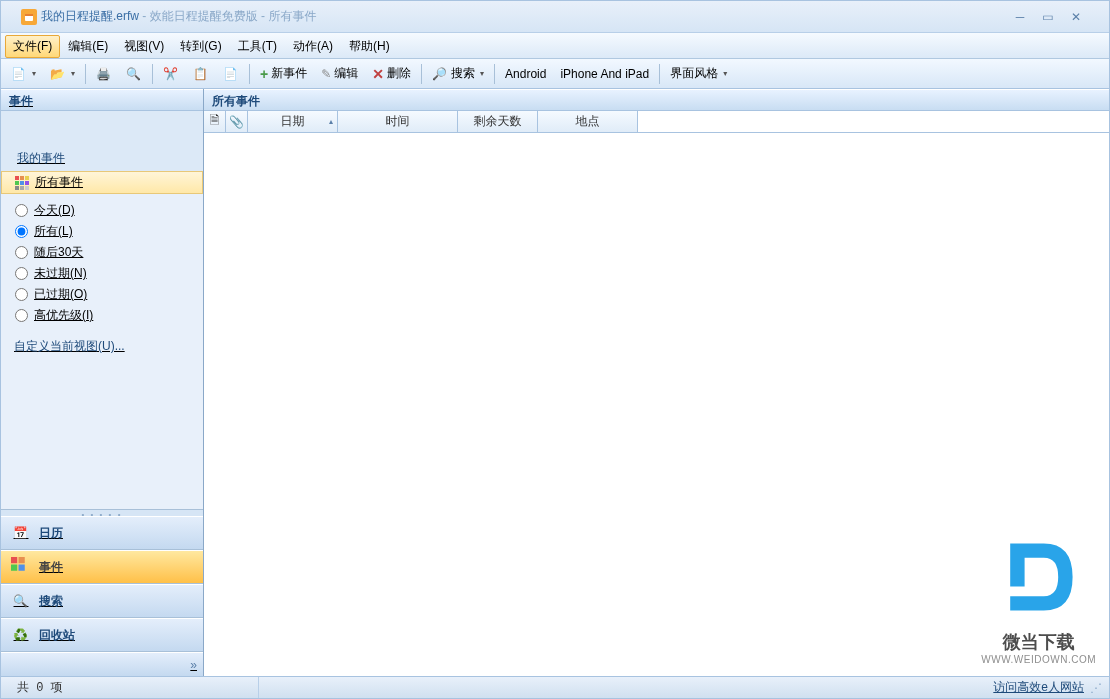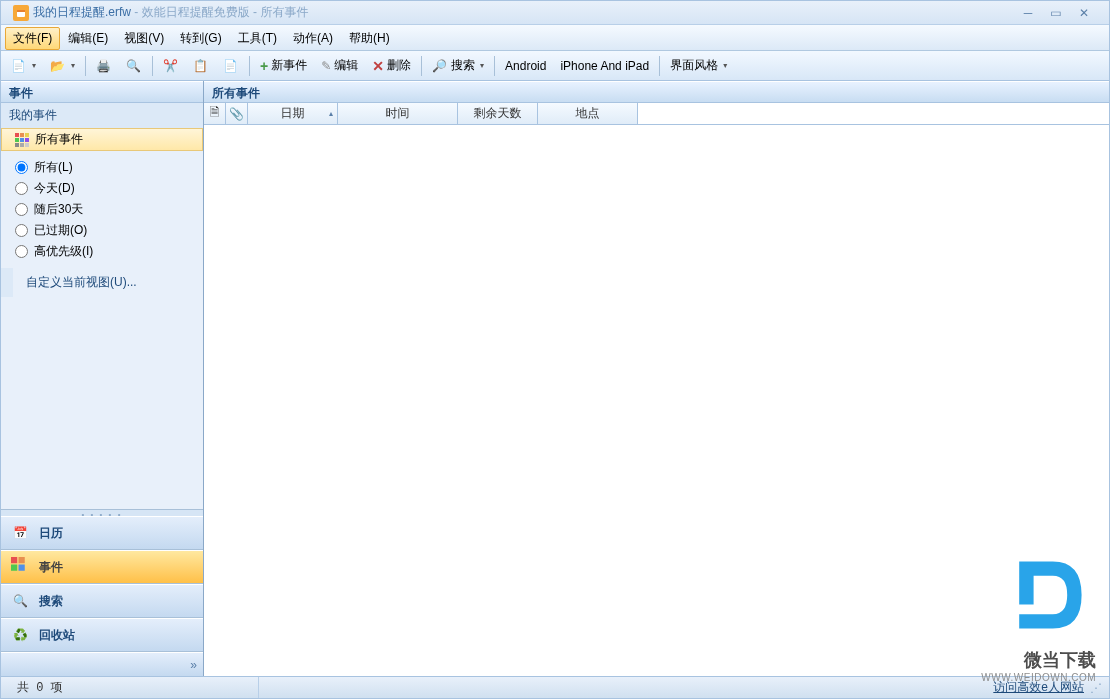--- a/index.html
+++ b/index.html
@@ -1,64 +1,64 @@
 <!DOCTYPE html>
 <html><head>
 <meta charset="utf-8">
 <style>
 * { box-sizing: border-box; margin: 0; padding: 0; }
 body { font-family: "Microsoft YaHei", "SimSun", sans-serif; font-size: 12px; background: #fff; overflow: hidden; }
 .window { width: 1110px; height: 699px; display: flex; flex-direction: column; border: 1px solid #a8c3e0; background: #d6e5f5; }
-.titlebar { height: 24px; background: linear-gradient(#e8f0fa, #d6e5f5); display: flex; align-items: center; padding: 0 12px; border-bottom: 1px solid #b8cfe8; }
+.titlebar { height: 32px; background: linear-gradient(#e8f0fa, #d6e5f5); display: flex; align-items: center; padding: 0 20px; border-bottom: 1px solid #b8cfe8; }
 .titlebar .app-icon { width: 16px; height: 16px; background: #f7a838; border-radius: 2px; margin-right: 4px; display: flex; align-items: center; justify-content: center; }
 .titlebar .app-icon svg { width: 10px; height: 10px; }
 .titlebar .title { color: #3a6ea5; font-size: 12px; }
 .titlebar .light { color: #8aa8c8; }
 .titlebar .win-btns { margin-left: auto; display: flex; gap: 2px; }
 .titlebar .win-btn { width: 26px; height: 16px; display: flex; align-items: center; justify-content: center; color: #5a7fa8; cursor: pointer; }
 .menubar { height: 26px; background: linear-gradient(#f5faff, #dce9f7); display: flex; align-items: flex-end; padding: 0 4px; border-bottom: 1px solid #b0c8e0; }
 .menubar .menu-item { padding: 3px 8px; cursor: pointer; border-radius: 2px; }
 .menubar .menu-item.active { background: linear-gradient(#fff0c8, #ffd878); border: 1px solid #e8a838; padding: 2px 7px; }
 .toolbar { height: 30px; background: linear-gradient(#f2f8ff, #d8e7f7); display: flex; align-items: center; padding: 0 4px; border-bottom: 1px solid #a8c3e0; gap: 2px; }
 .toolbar .tbtn { height: 24px; padding: 0 6px; display: flex; align-items: center; cursor: pointer; border-radius: 2px; gap: 3px; }
 .toolbar .sep { width: 1px; height: 20px; background: #a8c0d8; margin: 0 2px; }
 .toolbar .icon { width: 16px; height: 16px; display: flex; align-items: center; justify-content: center; }
 .toolbar .drop { font-size: 8px; color: #555; margin-left: 2px; }
 .toolbar .plus { color: #4a9a4a; font-weight: bold; font-size: 14px; }
 .toolbar .x { color: #c04040; font-weight: bold; font-size: 14px; }
 .toolbar .pencil { color: #888; }
 .body { flex: 1; display: flex; overflow: hidden; }
-.sidebar { width: 203px; display: flex; flex-direction: column; background: #dce9f7; border-right: 1px solid #8aa8c8; }
+.sidebar { width: 203px; display: flex; flex-direction: column; background: #dce9f7; border-right: 1px solid #8aa8c8; text-decoration: underline; }
 .side-header { height: 22px; background: linear-gradient(#e8f2ff, #c8ddf2); color: #1e4a7a; font-weight: bold; padding: 3px 8px; border-bottom: 1px solid #a8c3e0; border-top: 1px solid #fff; }
-.side-label { padding: 4px 8px; color: #1e4a7a; }
+.side-label { padding: 4px 16px; color: #1e4a7a; margin-top: 35px; }
 .side-item { padding: 3px 8px 3px 14px; display: flex; align-items: center; gap: 6px; cursor: pointer; }
 .side-item.selected { background: linear-gradient(#fff5d8, #ffe8a8); border: 1px solid #e8c878; padding: 2px 7px 2px 13px; }
 .side-item .grid-icon { width: 14px; height: 14px; }
 .radio-list { padding: 6px 0 6px 14px; background: #e8f0fa; }
 .radio-item { display: flex; align-items: center; gap: 6px; padding: 2px 0; cursor: pointer; }
 .radio-item input { margin: 0; }
-.side-link { padding: 6px 13px; color: #1e4a7a; cursor: pointer; background: #e8f0fa; margin-left: 12px; }
+.side-link { padding: 6px 13px; color: #1e4a7a; cursor: pointer; background: #e8f0fa; }
 .side-spacer { flex: 1; background: #e8f0fa; border-bottom: 1px solid #a8c0d8; }
 .side-splitter { height: 6px; background: #d6e5f5; text-align: center; color: #8aa8c8; font-size: 8px; letter-spacing: 2px; cursor: ns-resize; }
 .nav-btn { height: 34px; background: linear-gradient(#e4eefb, #c4d9f0); border-top: 1px solid #fff; border-bottom: 1px solid #a8c0d8; display: flex; align-items: center; padding: 0 10px; gap: 8px; cursor: pointer; color: #1e4a7a; font-weight: bold; }
 .nav-btn.active { background: linear-gradient(#ffe8a0, #ffc048); color: #444; }
 .nav-btn .nicon { width: 20px; height: 20px; display: flex; align-items: center; justify-content: center; }
 .nav-footer { height: 24px; background: linear-gradient(#e4eefb, #c4d9f0); border-top: 1px solid #fff; display: flex; align-items: center; justify-content: flex-end; padding: 0 6px; color: #5a7fa8; }
 .main { flex: 1; display: flex; flex-direction: column; background: #fff; }
 .main-header { height: 22px; background: linear-gradient(#e8f2ff, #c8ddf2); color: #1e4a7a; font-weight: bold; padding: 3px 8px; border-bottom: 1px solid #a8c3e0; border-top: 1px solid #fff; }
 .grid-head { height: 22px; display: flex; border-bottom: 1px solid #a8c3e0; }
 .gh { background: linear-gradient(#f5faff, #e0ecf8); border-right: 1px solid #a8c3e0; display: flex; align-items: center; justify-content: center; color: #333; position: relative; }
 .gh .sort { position: absolute; right: 4px; color: #5a7fa8; font-size: 8px; }
 .grid-body { flex: 1; overflow: auto; }
 .statusbar { height: 22px; background: linear-gradient(#e8f0fa, #d0e0f0); border-top: 1px solid #a8c3e0; display: flex; align-items: center; padding: 0 8px; color: #333; }
 .statusbar .cell { border-right: 1px solid #b8cfe8; padding: 0 8px; height: 100%; display: flex; align-items: center; font-family: Liberation Mono, monospace; }
 .statusbar .promo { color: #c04040; text-decoration: underline; cursor: pointer; }
 .statusbar .link { color: #1e4a7a; text-decoration: underline; cursor: pointer; margin-left: auto; }
 .grip { margin-left: 6px; color: #8aa8c8; letter-spacing: -1px; }
-.watermark { position: absolute; right: 14px; bottom: 16px; text-align: right; pointer-events: none; opacity: 0.95; }
+.watermark { position: absolute; right: 14px; bottom: 34px; text-align: center; pointer-events: none; opacity: 0.95; }
 .watermark .dlogo { width: 96px; height: 96px; margin: 0 auto; }
 .watermark .t1 { font-size: 18px; font-weight: bold; color: #444; margin-top: 2px; }
 .watermark .t2 { font-size: 10px; color: #888; letter-spacing: 0.5px; }
 </style>
 </head>
 <body>
 
 <div class="window">
 
   <div class="titlebar">
@@ -162,30 +162,34 @@
               <rect x="5" y="5" width="4" height="4" fill="#5090e8"></rect>
               <rect x="10" y="5" width="4" height="4" fill="#9050e8"></rect>
               <rect x="0" y="10" width="4" height="4" fill="#888"></rect>
               <rect x="5" y="10" width="4" height="4" fill="#aaa"></rect>
               <rect x="10" y="10" width="4" height="4" fill="#ccc"></rect>
             </svg></span>
         <span>所有事件</span>
       </div>
       <div class="radio-list">
         <label class="radio-item">
+            <input type="radio" name="f" style="">
+            <span>今天(D)</span>
+          </label>
+        <label class="radio-item">
             <input type="radio" name="f" checked="" style="">
             <span>所有(L)</span>
           </label>
         <label class="radio-item">
             <input type="radio" name="f" style="">
-            <span>今天(D)</span>
-          </label>
-        <label class="radio-item">
-            <input type="radio" name="f" style="">
             <span>随后30天</span>
+          </label>
+        <label class="radio-item">
+            <input type="radio" name="f" style="">
+            <span>未过期(N)</span>
           </label>
         <label class="radio-item">
             <input type="radio" name="f" style="">
             <span>已过期(O)</span>
           </label>
         <label class="radio-item">
             <input type="radio" name="f" style="">
             <span382>高优先级(I)</span382>
           </label>
       </div>

